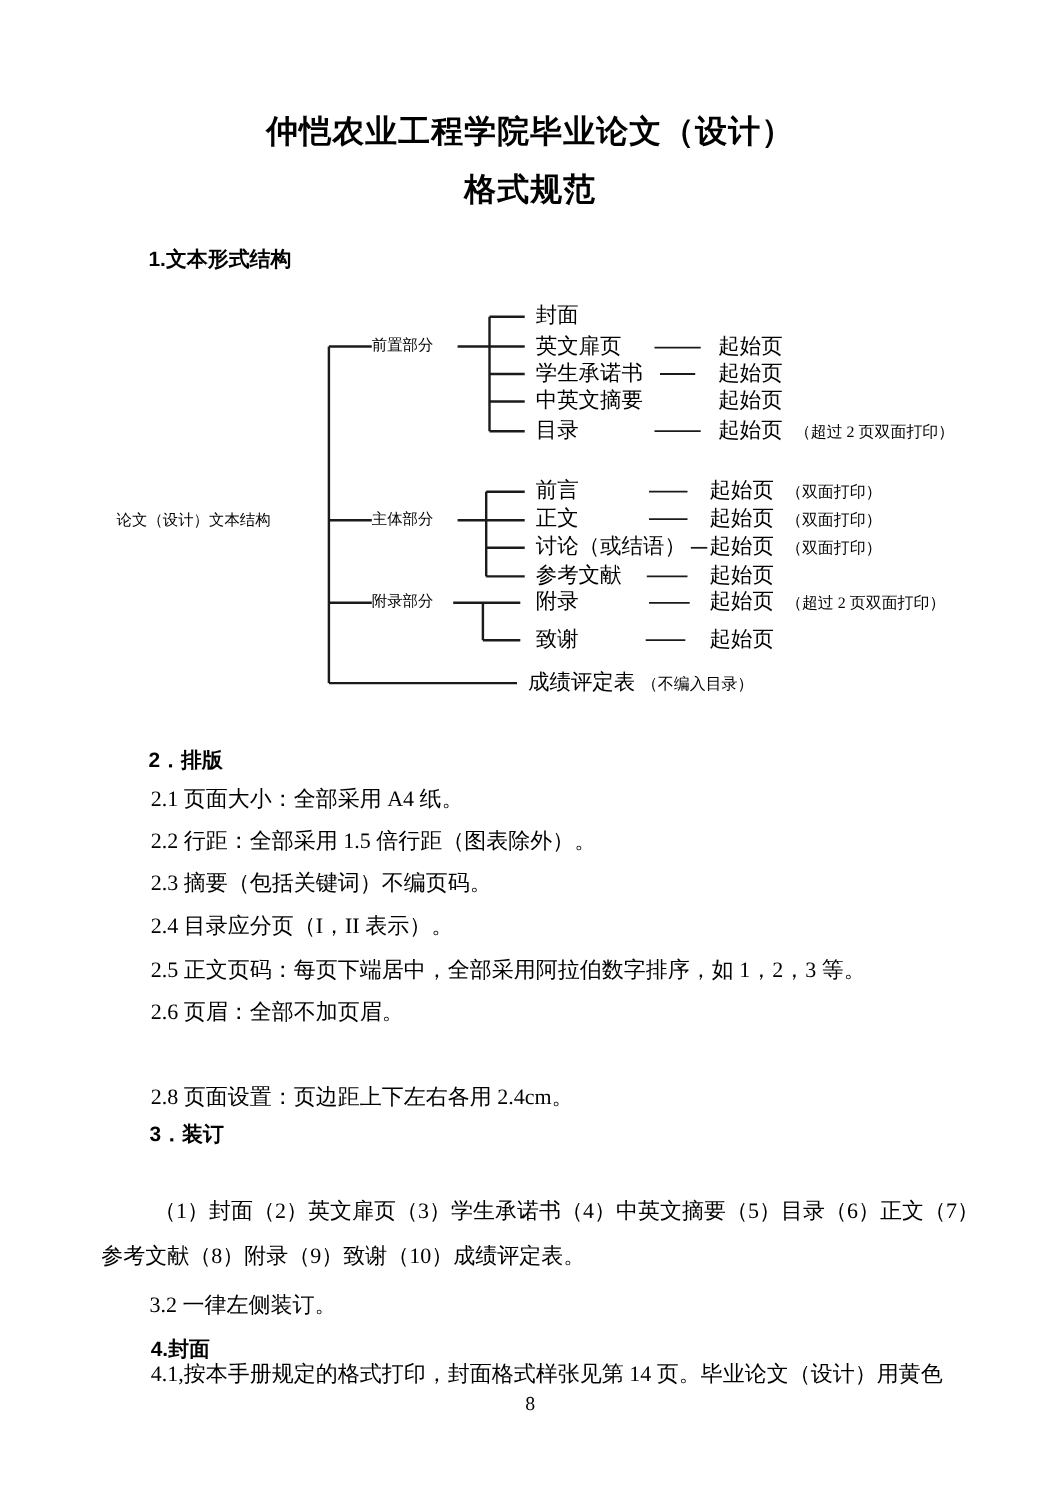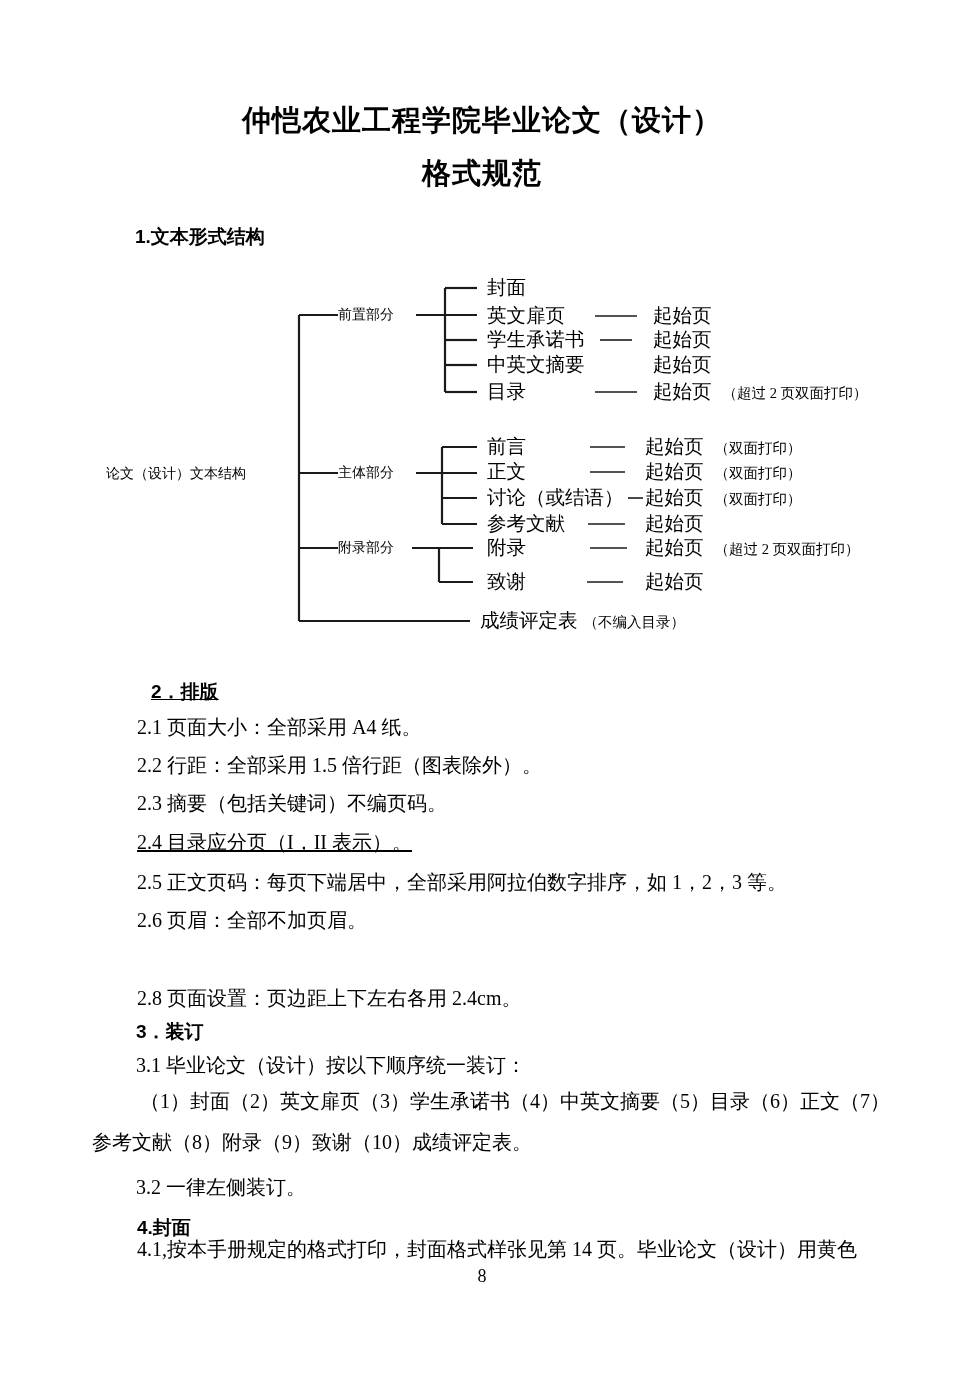--- a/index.html
+++ b/index.html
@@ -103,31 +103,30 @@
   <div class="abs tree-leaf" style="left:653px; top:381px;"><span>起始页</span><span class="note">（超过 2 页双面打印）</span></div>
   <div class="abs tree-leaf" style="left:645px; top:436px;"><span>起始页</span><span class="note">（双面打印）</span></div>
   <div class="abs tree-leaf" style="left:645px; top:461px;"><span>起始页</span><span class="note">（双面打印）</span></div>
   <div class="abs tree-leaf" style="left:645px; top:487px;"><span>起始页</span><span class="note">（双面打印）</span></div>
   <div class="abs tree-leaf" style="left:645px; top:513px;"><span>起始页</span></div>
   <div class="abs tree-leaf" style="left:645px; top:537px;"><span>起始页</span><span class="note">（超过 2 页双面打印）</span></div>
   <div class="abs tree-leaf" style="left:645px; top:571px;"><span>起始页</span></div>
 
   <div class="abs tree-leaf" style="left:480px; top:610px;"><span>成绩评定表</span><span class="note" style="margin-left:6px;">（不编入目录）</span></div>
 
-  <div class="abs heading" style="left:151px; top:680px;text-decoration:underline;">2．排版</div>
+  <div class="abs heading" style="left:135px; top:680px;">2．排版</div>
   <div class="abs body-line" style="left:137px; top:715px;">2.1 页面大小：全部采用 A4 纸。</div>
   <div class="abs body-line" style="left:137px; top:753px;">2.2 行距：全部采用 1.5 倍行距（图表除外）。</div>
   <div class="abs body-line" style="left:137px; top:791px;">2.3 摘要（包括关键词）不编页码。</div>
-  <div class="abs body-line" style="left:137px; top:830px;text-decoration:underline;">2.4 目录应分页（I，II 表示）。</div>
+  <div class="abs body-line" style="left:137px; top:830px;">2.4 目录应分页（I，II 表示）。</div>
   <div class="abs body-line" style="left:137px; top:870px;">2.5 正文页码：每页下端居中，全部采用阿拉伯数字排序，如 1，2，3 等。</div>
   <div class="abs body-line" style="left:137px; top:908px;">2.6 页眉：全部不加页眉。</div>
   <div class="abs body-line" style="left:137px; top:986px;">2.8 页面设置：页边距上下左右各用 2.4cm。</div>
 
   <div class="abs heading" style="left:136px; top:1020px;">3．装订</div>
-  <div class="abs body-line" style="left:136px; top:1053px;">3.1 毕业论文（设计）按以下顺序统一装订：</div>
   <div class="abs body-line" style="left:140px; top:1089px;">（1）封面（2）英文扉页（3）学生承诺书（4）中英文摘要（5）目录（6）正文（7）</div>
   <div class="abs body-line" style="left:92px; top:1130px;">参考文献（8）附录（9）致谢（10）成绩评定表。</div>
   <div class="abs body-line" style="left:136px; top:1175px;">3.2 一律左侧装订。</div>
 
   <div class="abs heading" style="left:137px; top:1204px;margin-top:12px;">4.封面</div>
   <div class="abs body-line" style="left:137px; top:1237px;">4.1,按本手册规定的格式打印，封面格式样张见第 14 页。毕业论文（设计）用黄色</div>
 
   <div class="abs center page-num" style="top:1266px;">8</div>
 
 </div>

